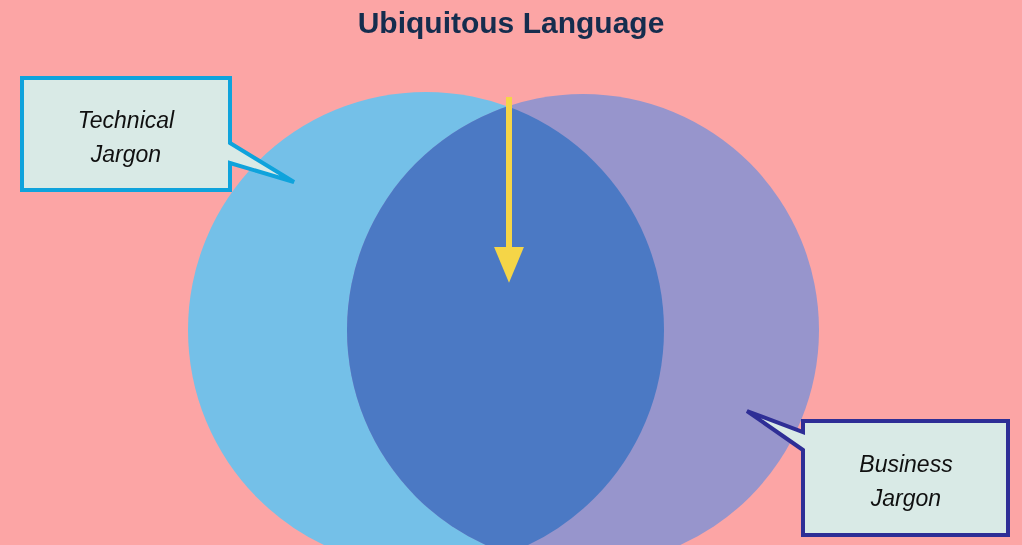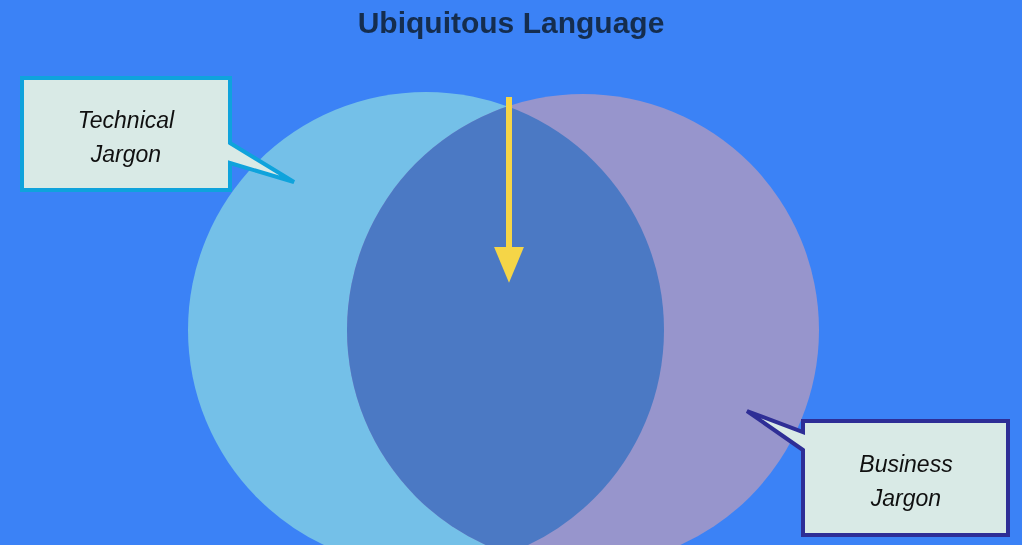--- a/index.html
+++ b/index.html
@@ -7,21 +7,21 @@
     padding: 0;
     background: #ffffff;
   }
   body {
     font-family: "Liberation Sans", sans-serif;
   }
   #canvas {
     position: relative;
     width: 1022px;
     height: 545px;
-    background: #3b82f6;
+    background: #fca5a5;
     overflow: hidden;
   }
   #diagram-svg {
     position: absolute;
     top: 0;
     left: 0;
     width: 1022px;
     height: 545px;
     display: block;
   }

